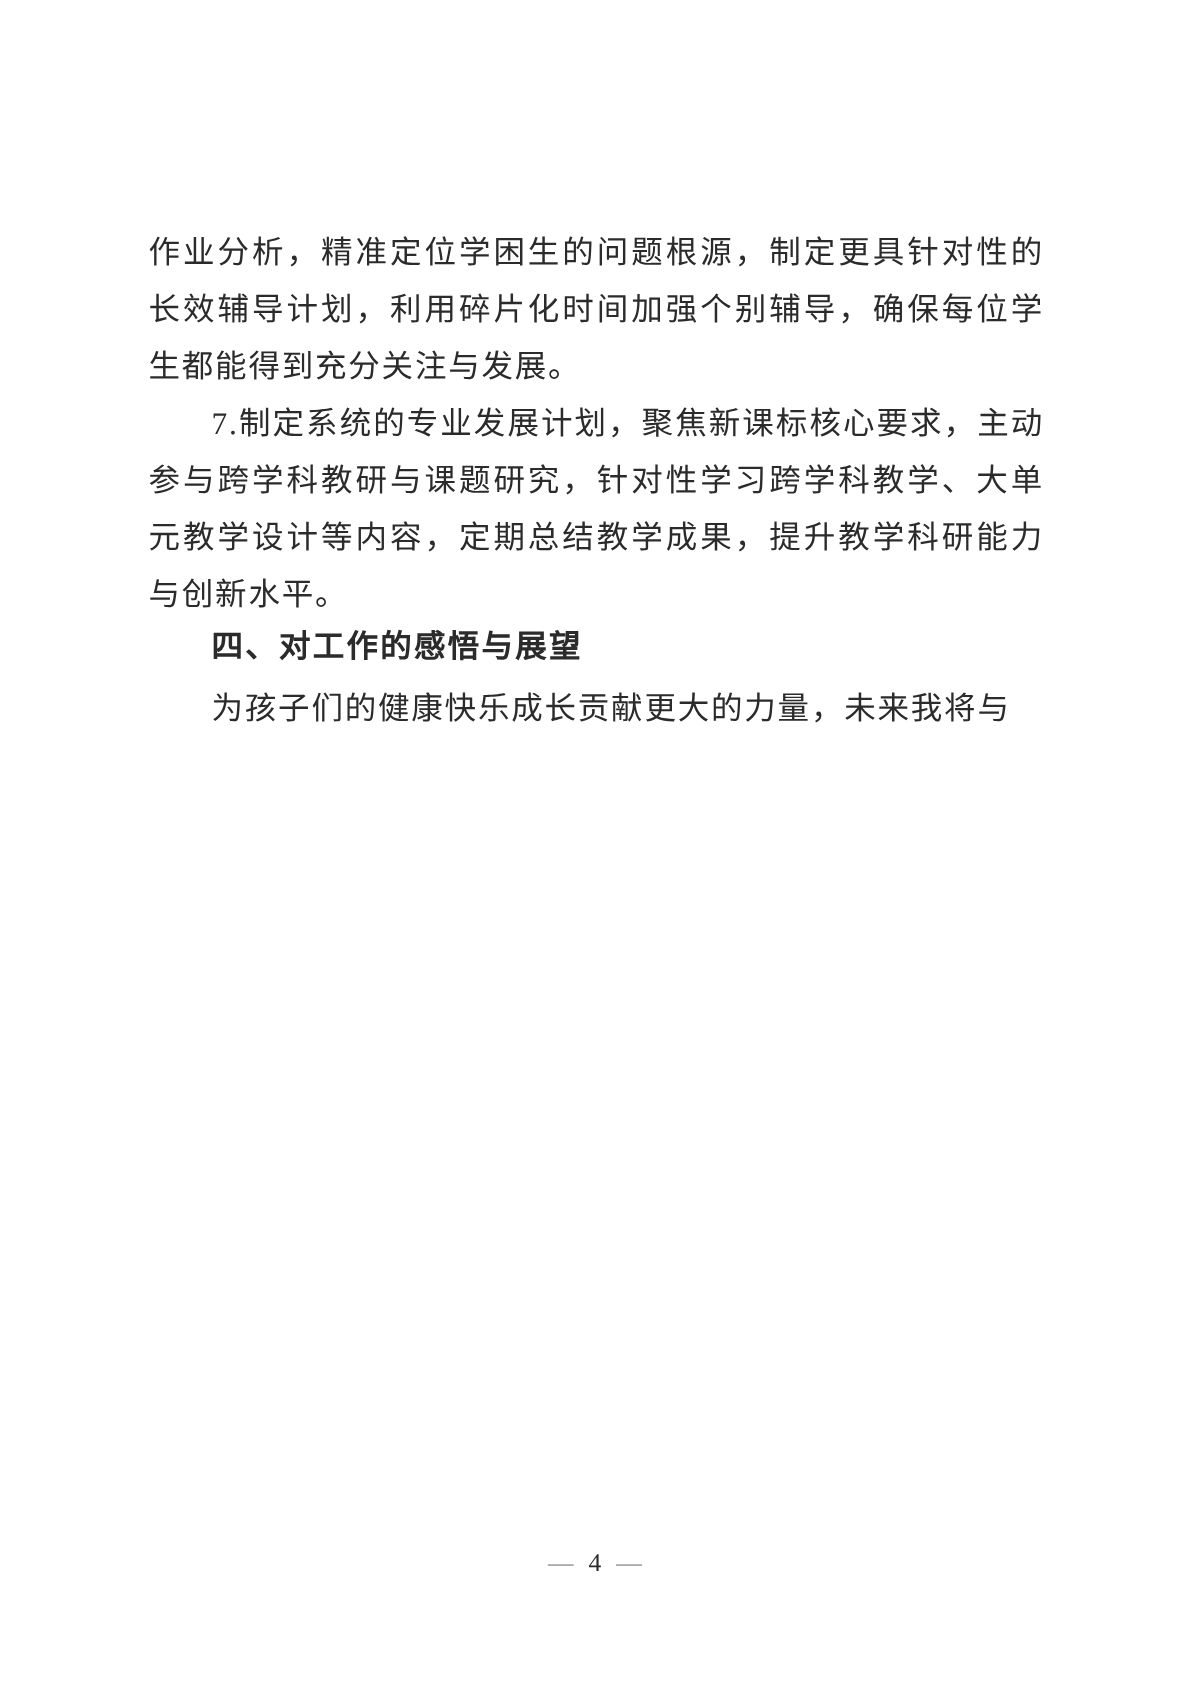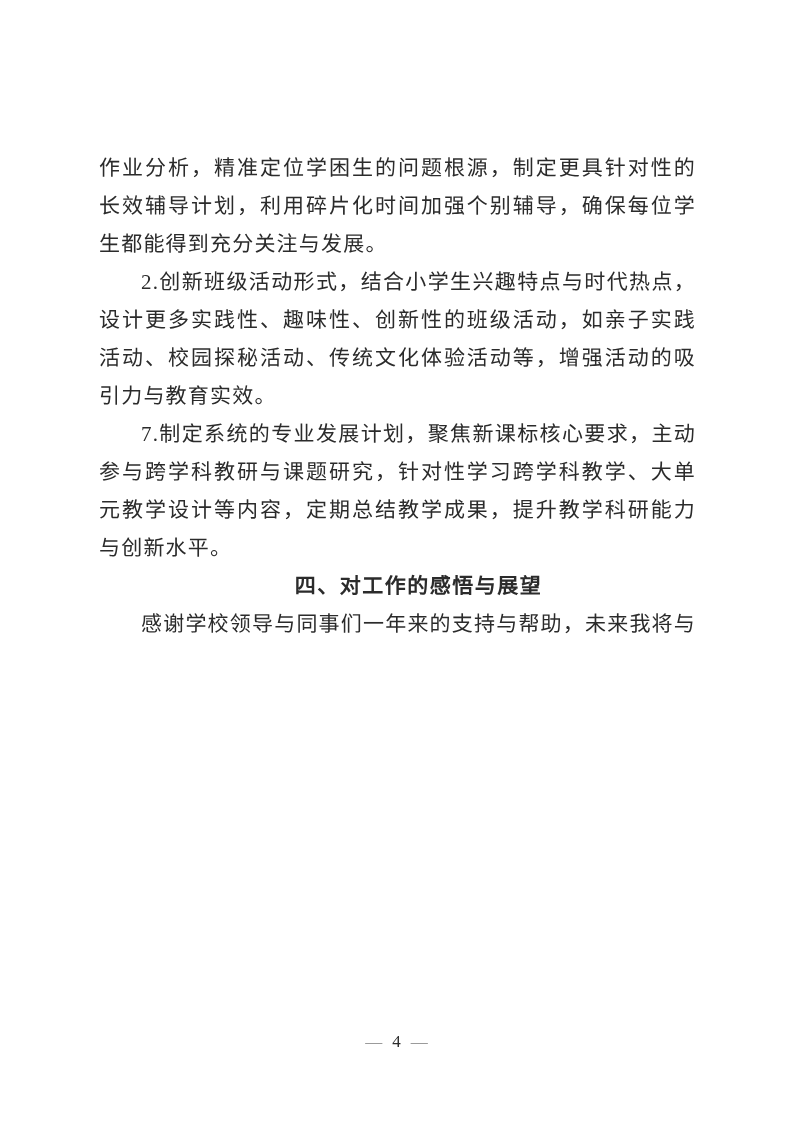--- a/index.html
+++ b/index.html
@@ -30,23 +30,23 @@
     letter-spacing: 1.2px;
     text-align: justify;
     text-justify: inter-ideograph;
     text-indent: 2em;
     font-weight: 400;
   }
   .para.no-indent {
     text-indent: 0;
   }
   .para.heading {
-    font-family: Liberation Serif, serif;
+    font-family: Liberation Mono, monospace;
     font-weight: 700;
-    text-align: center;
+    text-align: left;
     letter-spacing: 1.5px;
   }
   .footer {
     position: absolute;
     top: 1030px;
     left: 0;
     width: 793px;
     text-align: center;
     font-size: 17px;
     line-height: 24px;
@@ -60,22 +60,21 @@
   .footer .num {
     color: #2b2b2b;
   }
 </style>
 </head>
 <body>
 
 <div class="page">
   <div class="content">
     <p class="para no-indent">作业分析，精准定位学困生的问题根源，制定更具针对性的长效辅导计划，利用碎片化时间加强个别辅导，确保每位学生都能得到充分关注与发展。</p>
-    <p class="para">2.创新班级活动形式，结合小学生兴趣特点与时代热点，设计更多实践性、趣味性、创新性的班级活动，如亲子实践活动、校园探秘活动、传统文化体验活动等，增强活动的吸引力与教育实效。</p>
     <p class="para">7.制定系统的专业发展计划，聚焦新课标核心要求，主动参与跨学科教研与课题研究，针对性学习跨学科教学、大单元教学设计等内容，定期总结教学成果，提升教学科研能力与创新水平。</p>
     <p class="para heading">四、对工作的感悟与展望</p>
-    <p class="para">感谢学校领导与同事们一年来的支持与帮助，未来我将与</p>
+    <p class="para">为孩子们的健康快乐成长贡献更大的力量，未来我将与</p>
   </div>
 
   <div class="footer">
     <span class="dash">—</span><span class="num">4</span><span class="dash">—</span>
   </div>
 </div>
 
 </body></html>

